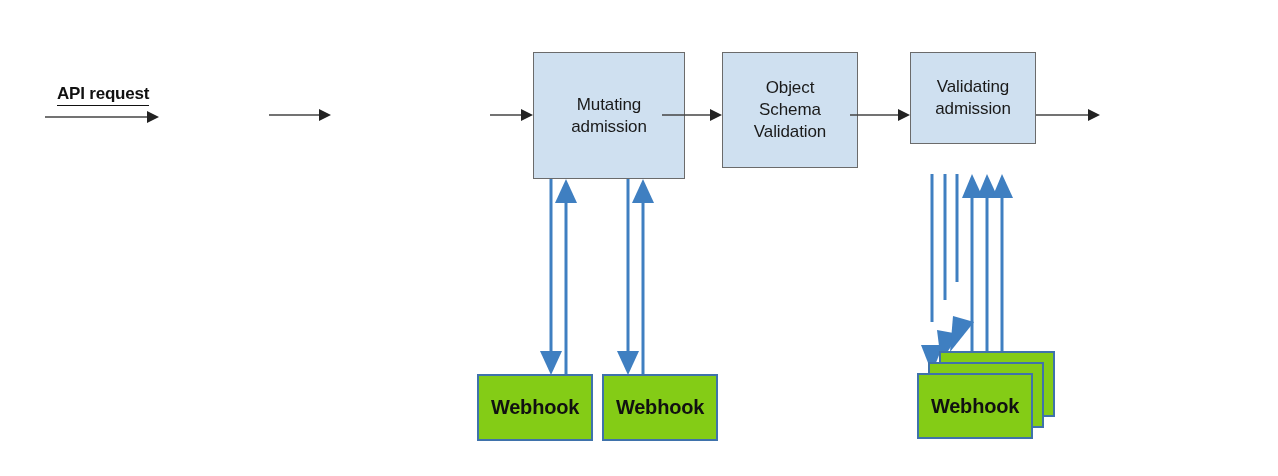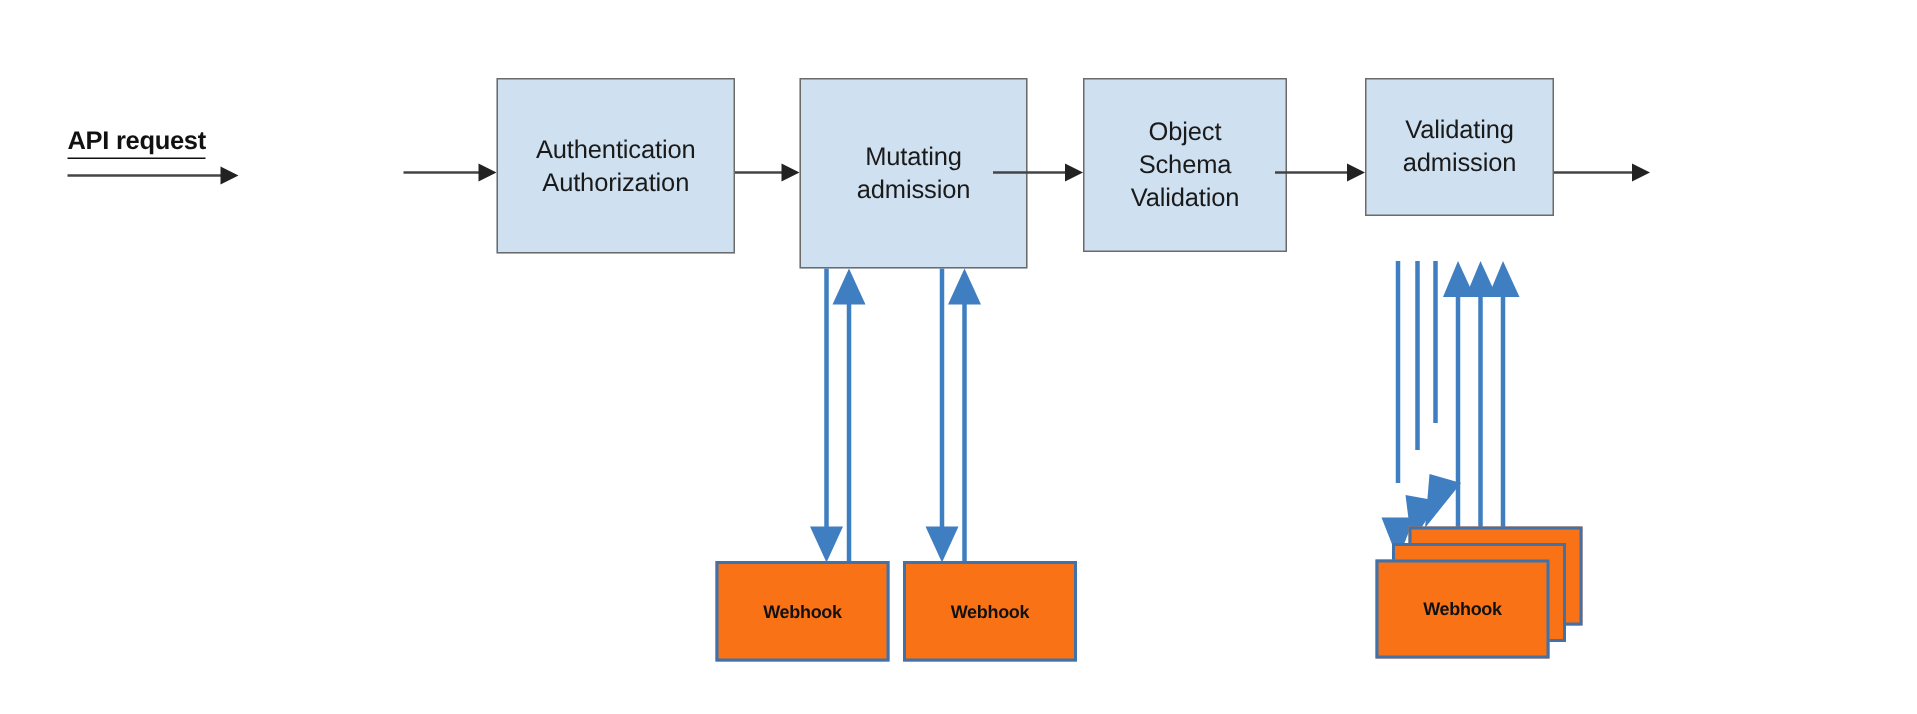--- a/index.html
+++ b/index.html
@@ -24,64 +24,63 @@
     color:#1a1a1a;
     font-size:17px;
     line-height:1.28;
     letter-spacing:-0.1px;
     white-space:pre-line;
   }
 
   
   .wh{
     position:absolute;
-    background:#f97316;
+    background:#84cc16;
     border:2px solid #3f72ab;
     box-sizing:border-box;
     display:flex;
     align-items:center;
     justify-content:center;
     color:#111;
-    font-size:12px;
+    font-size:20px;
     font-weight:600;
     letter-spacing:-0.2px;
   }
   .wh.ghost{color:transparent;}
 
   
   .req-label{
     position:absolute;
     font-size:17px;
     color:#111;
     font-weight:600;
     letter-spacing:-0.2px;
     border-bottom:1.5px solid #111;
     padding-bottom:1px;
+    margin-left:12px;
   }
 
   svg.overlay{
     position:absolute;left:0;top:0;
     width:1278px;height:476px;
     pointer-events:none;
   }
   .gray-line{stroke:#444;stroke-width:1.6;fill:none;}
   .gray-head{fill:#222;}
   .blue-line{stroke:#3f7fc1;stroke-width:3;fill:none;}
   .blue-head{fill:#3f7fc1;}
 </style>
 </head>
 <body>
 
 <div id="canvas">
 
   <div class="req-label" style="left:45px;top:84px;">API request</div>
 
 
-  <div class="box" style="left:331px;top:52px;width:159px;height:117px;">Authentication
-Authorization</div>
 
   <div class="box" style="left:533px;top:52px;width:152px;height:127px;">Mutating
 admission</div>
 
   <div class="box" style="left:722px;top:52px;width:136px;height:116px;text-align:center;">Object
 Schema
 Validation</div>
 
   <div class="box" style="left:910px;top:52px;width:126px;height:92px;">Validating
 admission</div>

